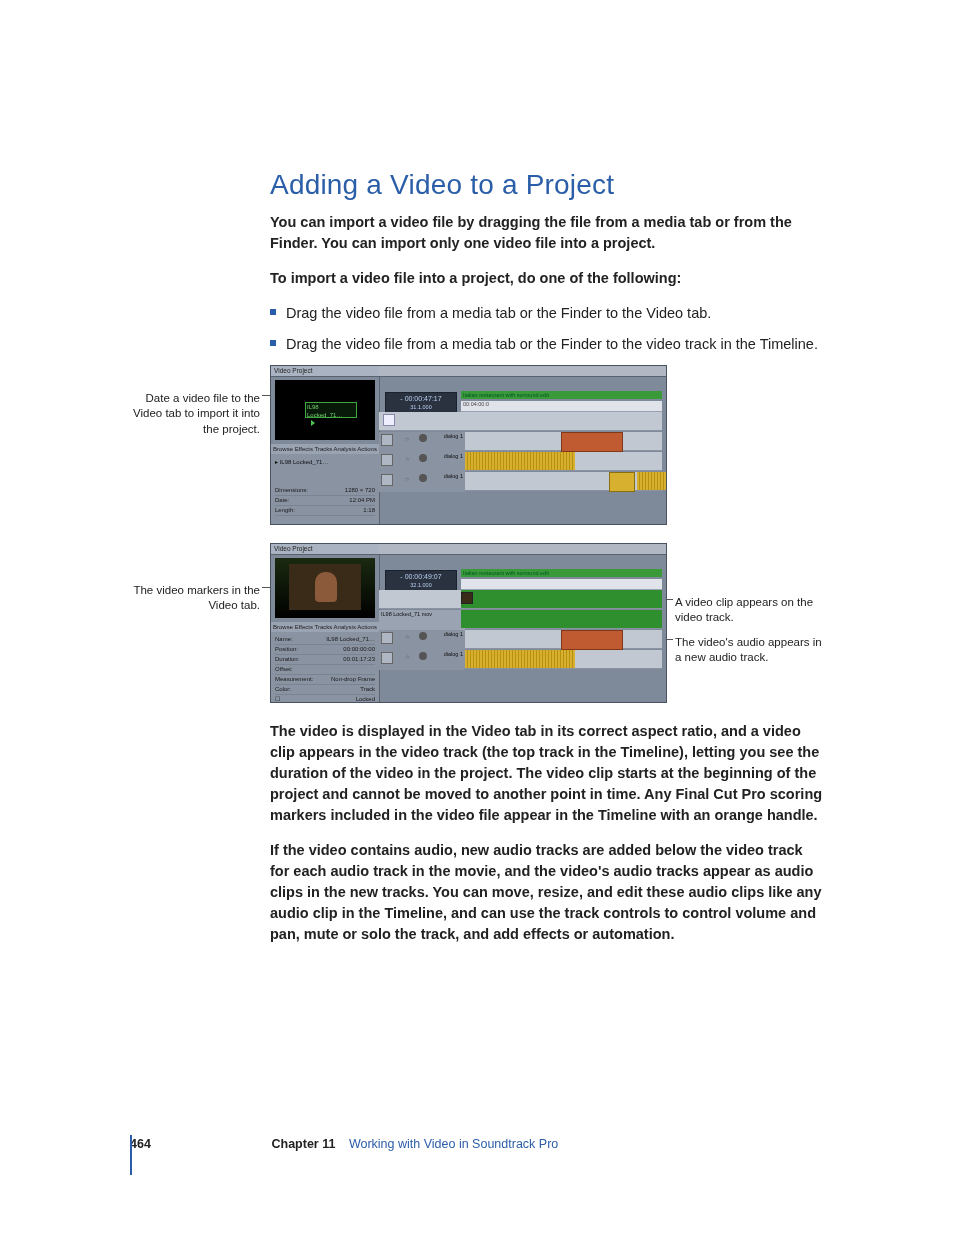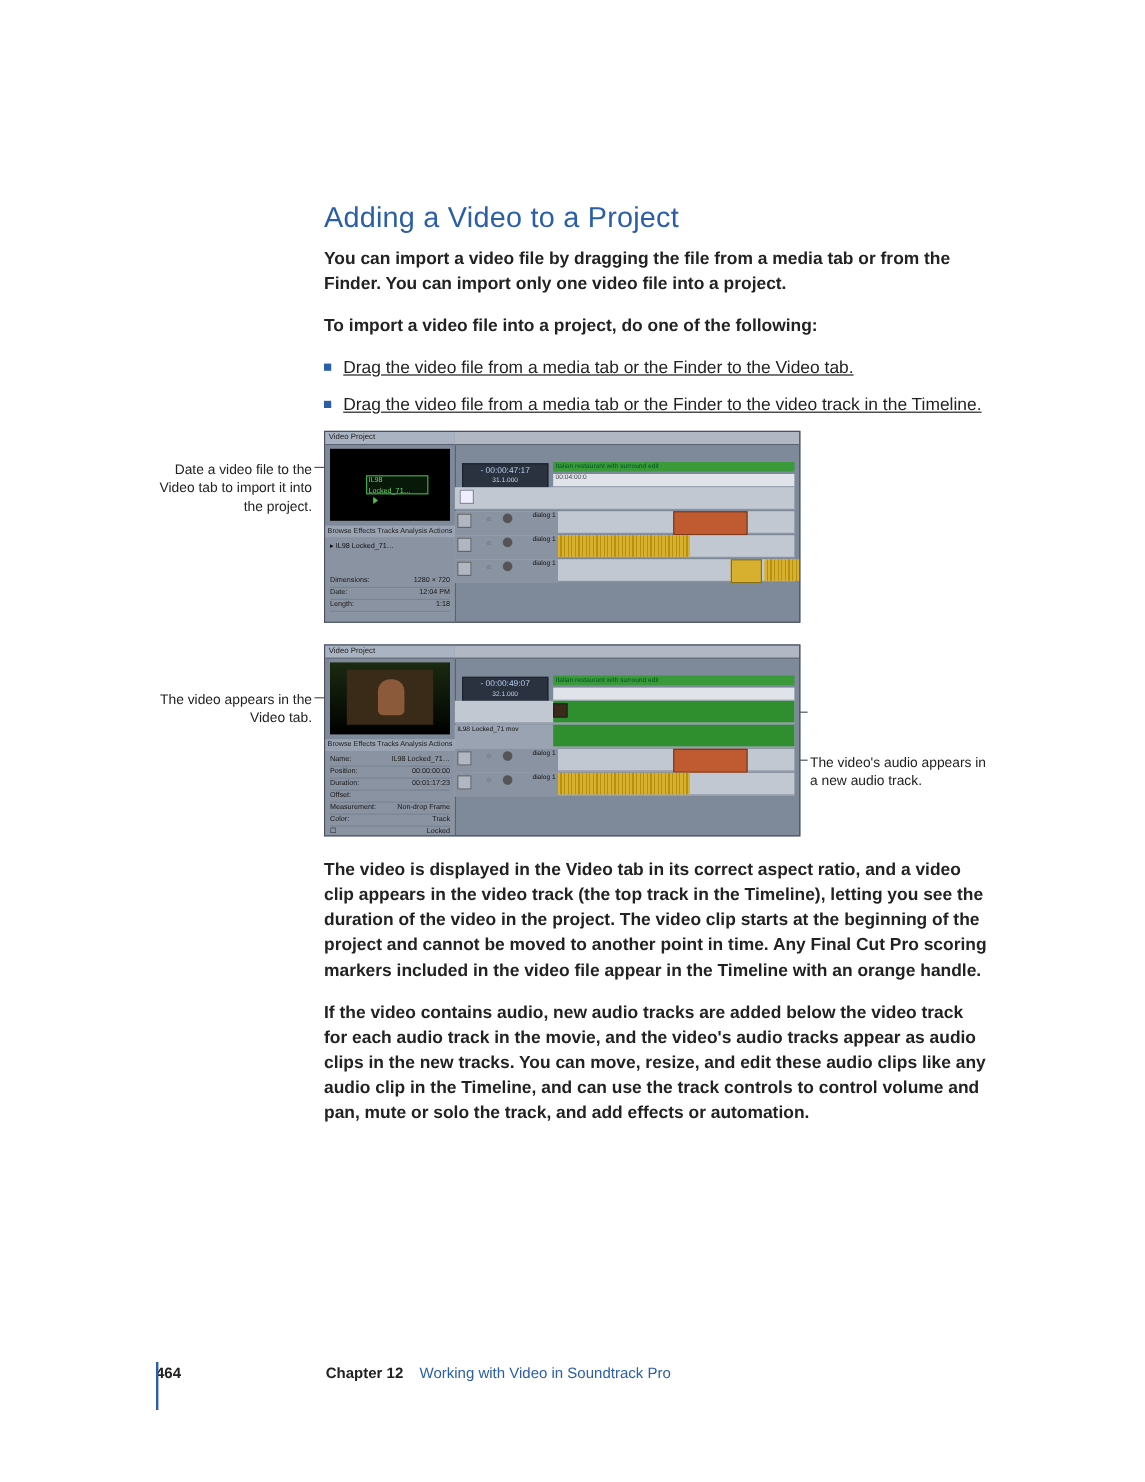--- a/index.html
+++ b/index.html
@@ -16,32 +16,32 @@
   }
   .page {
     position: absolute;
     left: 130px;
     top: 165px;
     width: 720px;
   }
   h2.section-title {
     color: #2b5ea8;
     font-weight: 400;
-    font-size: 24px;
+    font-size: 28px;
     margin: 0 0 6px 0;
     letter-spacing: 0.2px;
     padding-left: 140px;
   }
   .body-col {
     padding-left: 140px;
     width: 555px;
   }
   .body-col p { margin: 0 0 14px 0; font-weight: bold; }
   .instr-head { font-weight: 700; margin: 8px 0 4px 0; }
-  ul.bullets { list-style: none; padding: 0; margin: 0 0 10px 0; text-decoration: underline; }
+  ul.bullets { list-style: none; padding: 0; margin: 0 0 10px 0; }
   ul.bullets li { position: relative; padding-left: 16px; margin: 4px 0 10px 0; }
   ul.bullets li::before {
     content: "";
     position: absolute; left: 0; top: 6px;
     width: 6px; height: 6px; background: #2b5ea8;
   }
   .figure-row { position: relative; margin: 6px 0 18px 0; height: 160px; }
   .callout-left {
     position: absolute;
     left: -10px;
@@ -243,23 +243,24 @@
             <div class="gear"></div>
             <span style="position:absolute;right:2px;top:1px;">dialog 1</span>
           </div>
         <div class="clip-yel" style="left:230px;width:24px;"></div>
         <div class="wav" style="left:258px;width:30px;"></div>
       </div>
     </div>
   </div>
 
   <div class="figure-row">
-    <div class="callout-left" style="top:40px;">The video appears in the Video tab.</div>
+    <div class="callout-left" style="top:40px;">The video markers in the Video tab.</div>
     <div class="leader-h" style="left:132px; top:44px; width:18px;"></div>
 
+    <div class="callout-right" style="left:545px; top:52px;">A video clip appears on the video track.</div>
     <div class="leader-h" style="left:525px; top:56px; width:18px;"></div>
     <div class="callout-right" style="left:545px; top:92px;">The video's audio appears in a new audio track.</div>
     <div class="leader-h" style="left:525px; top:96px; width:18px;"></div>
 
     <div class="shot">
       <div class="panel-left">
         <div class="tabstrip"><span>Video   Project</span></div>
         <div class="vid-area green">
           <div class="frame">
               <div class="person"></div>
@@ -336,16 +337,16 @@
   </div>
 
   <div class="body-col" style="margin-top:6px;">
     <p>The video is displayed in the Video tab in its correct aspect ratio, and a video clip appears in the video track (the top track in the Timeline), letting you see the duration of the video in the project. The video clip starts at the beginning of the project and cannot be moved to another point in time. Any Final Cut Pro scoring markers included in the video file appear in the Timeline with an orange handle.</p>
     <p>If the video contains audio, new audio tracks are added below the video track for each audio track in the movie, and the video's audio tracks appear as audio clips in the new tracks. You can move, resize, and edit these audio clips like any audio clip in the Timeline, and can use the track controls to control volume and pan, mute or solo the track, and add effects or automation.</p>
   </div>
 </div>
 
 <div class="footer">
   <span class="pg">464</span>
-  <span class="chap">Chapter 12</span>
+  <span class="chap">Chapter 11</span>
   <span class="chaptitle">Working with Video in Soundtrack Pro</span>
 </div>
 <div class="rule"></div>
 
 </body></html>

